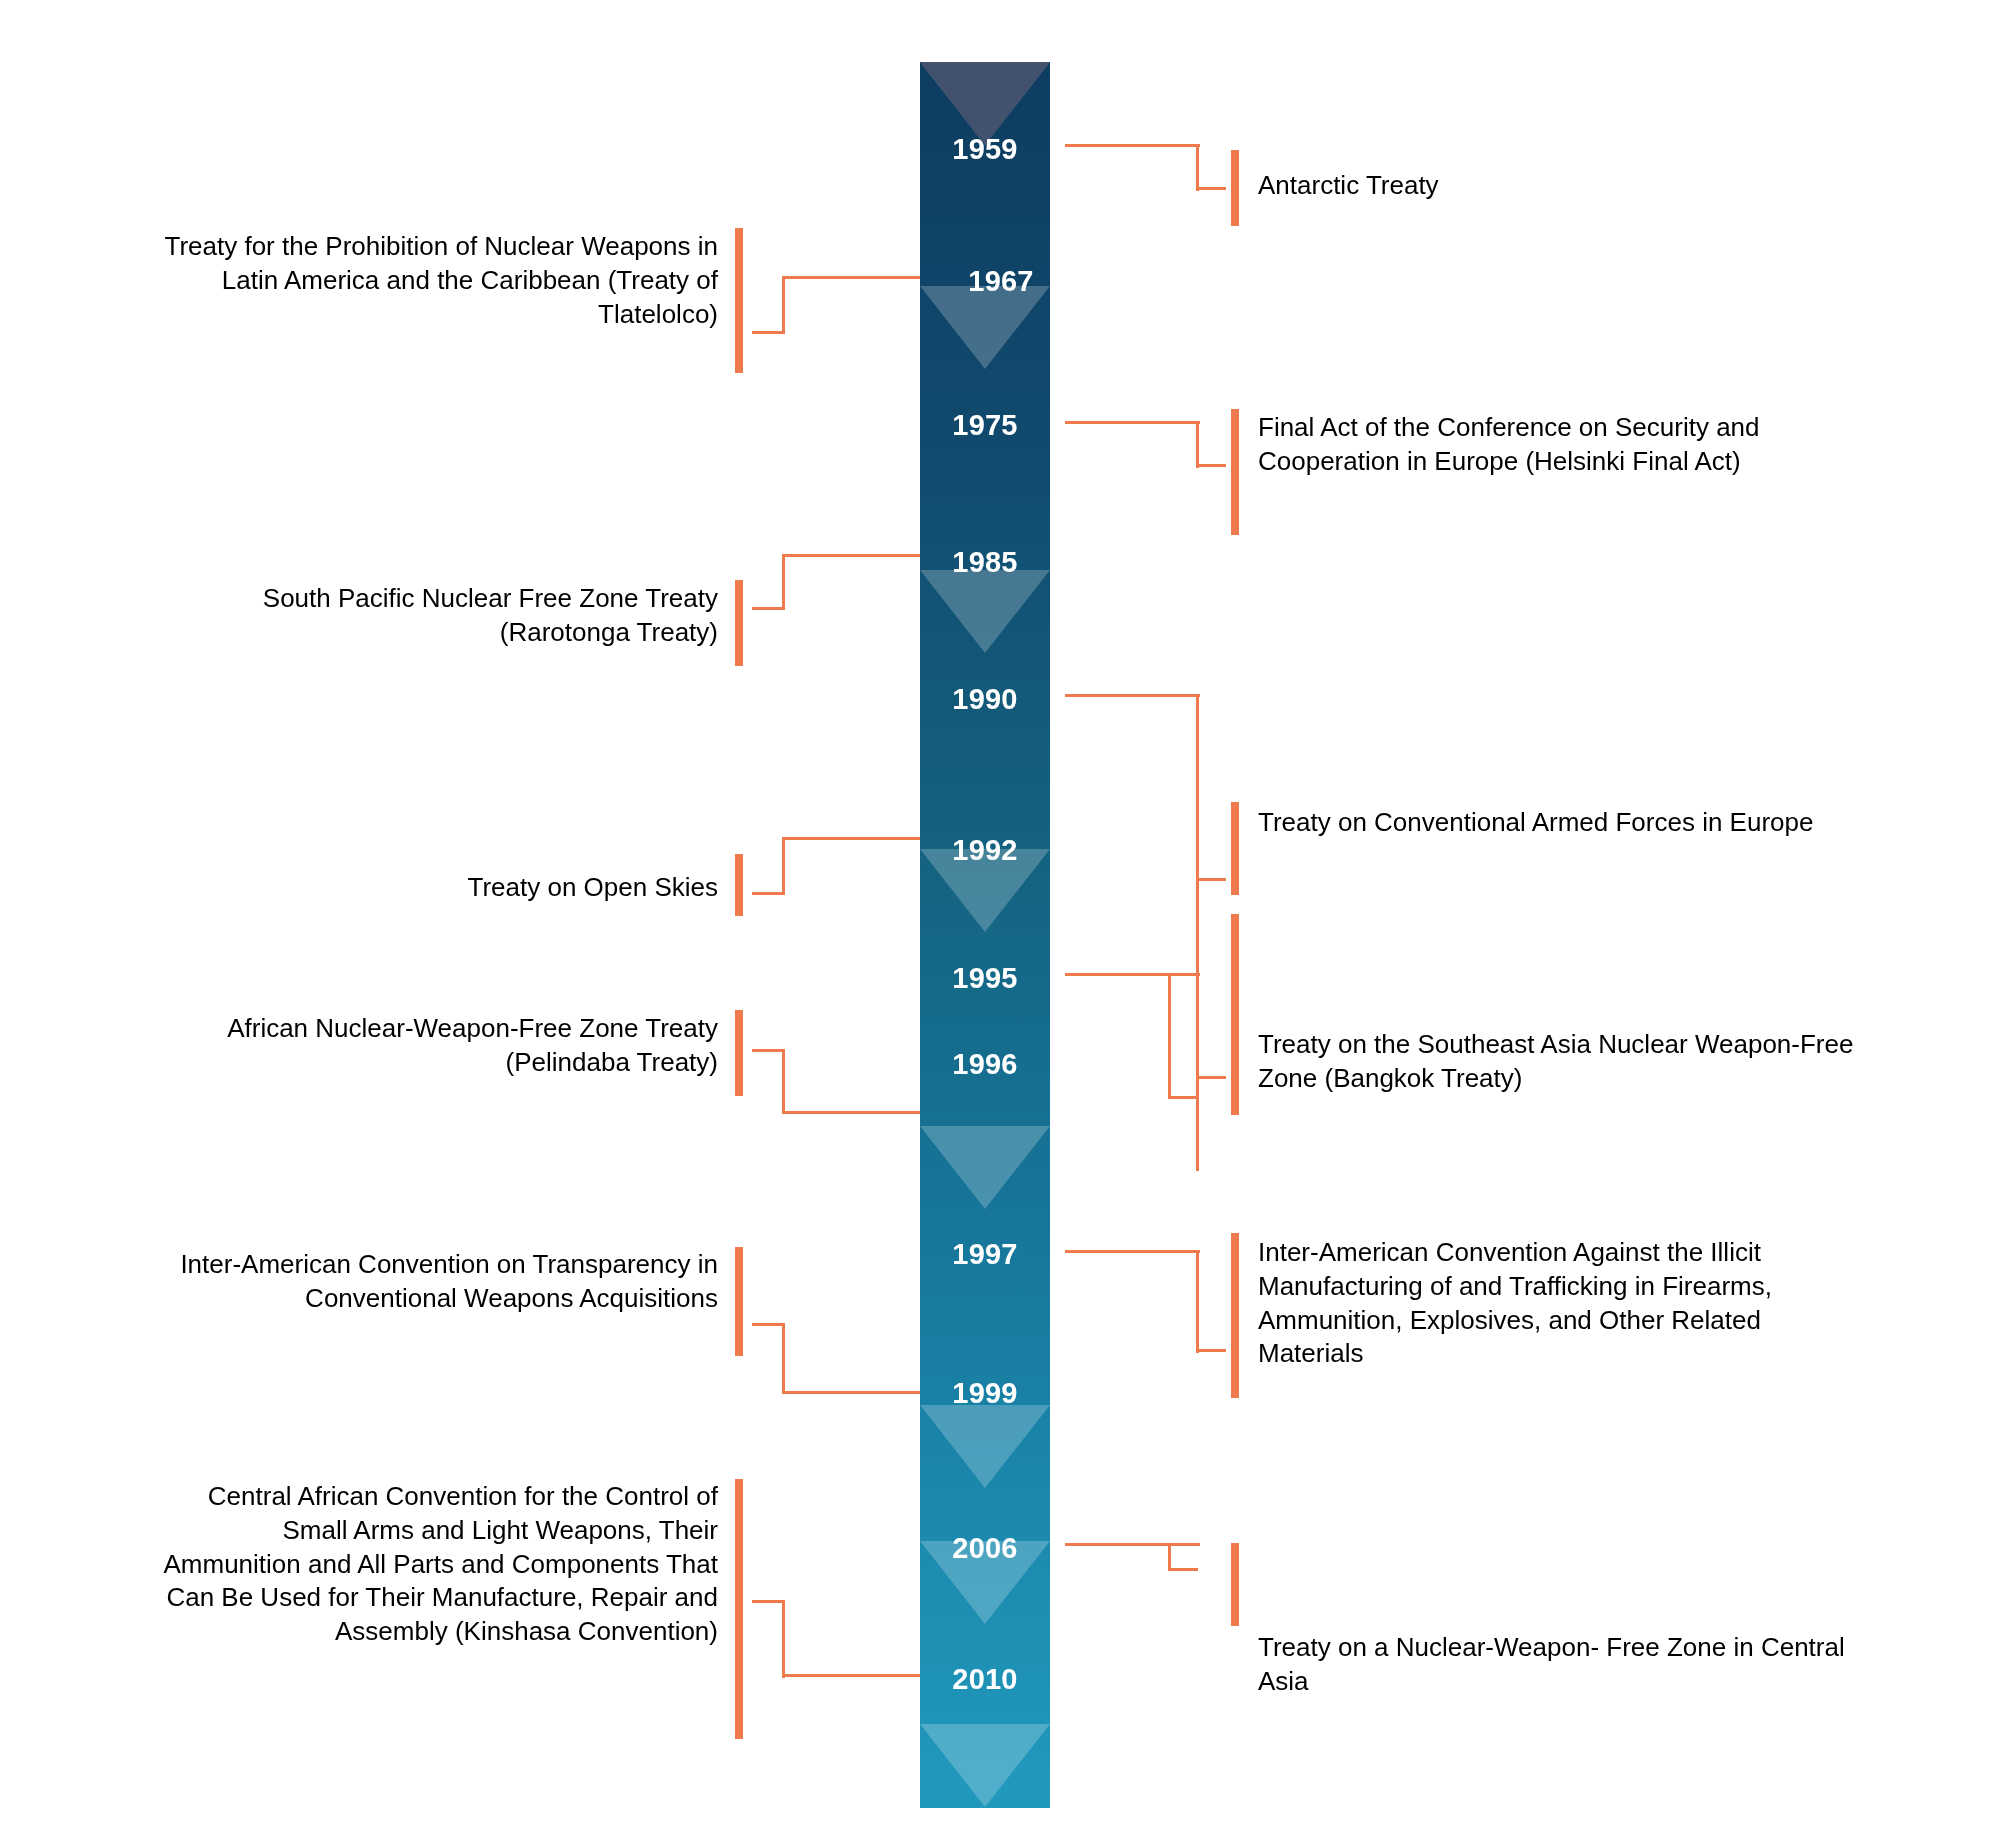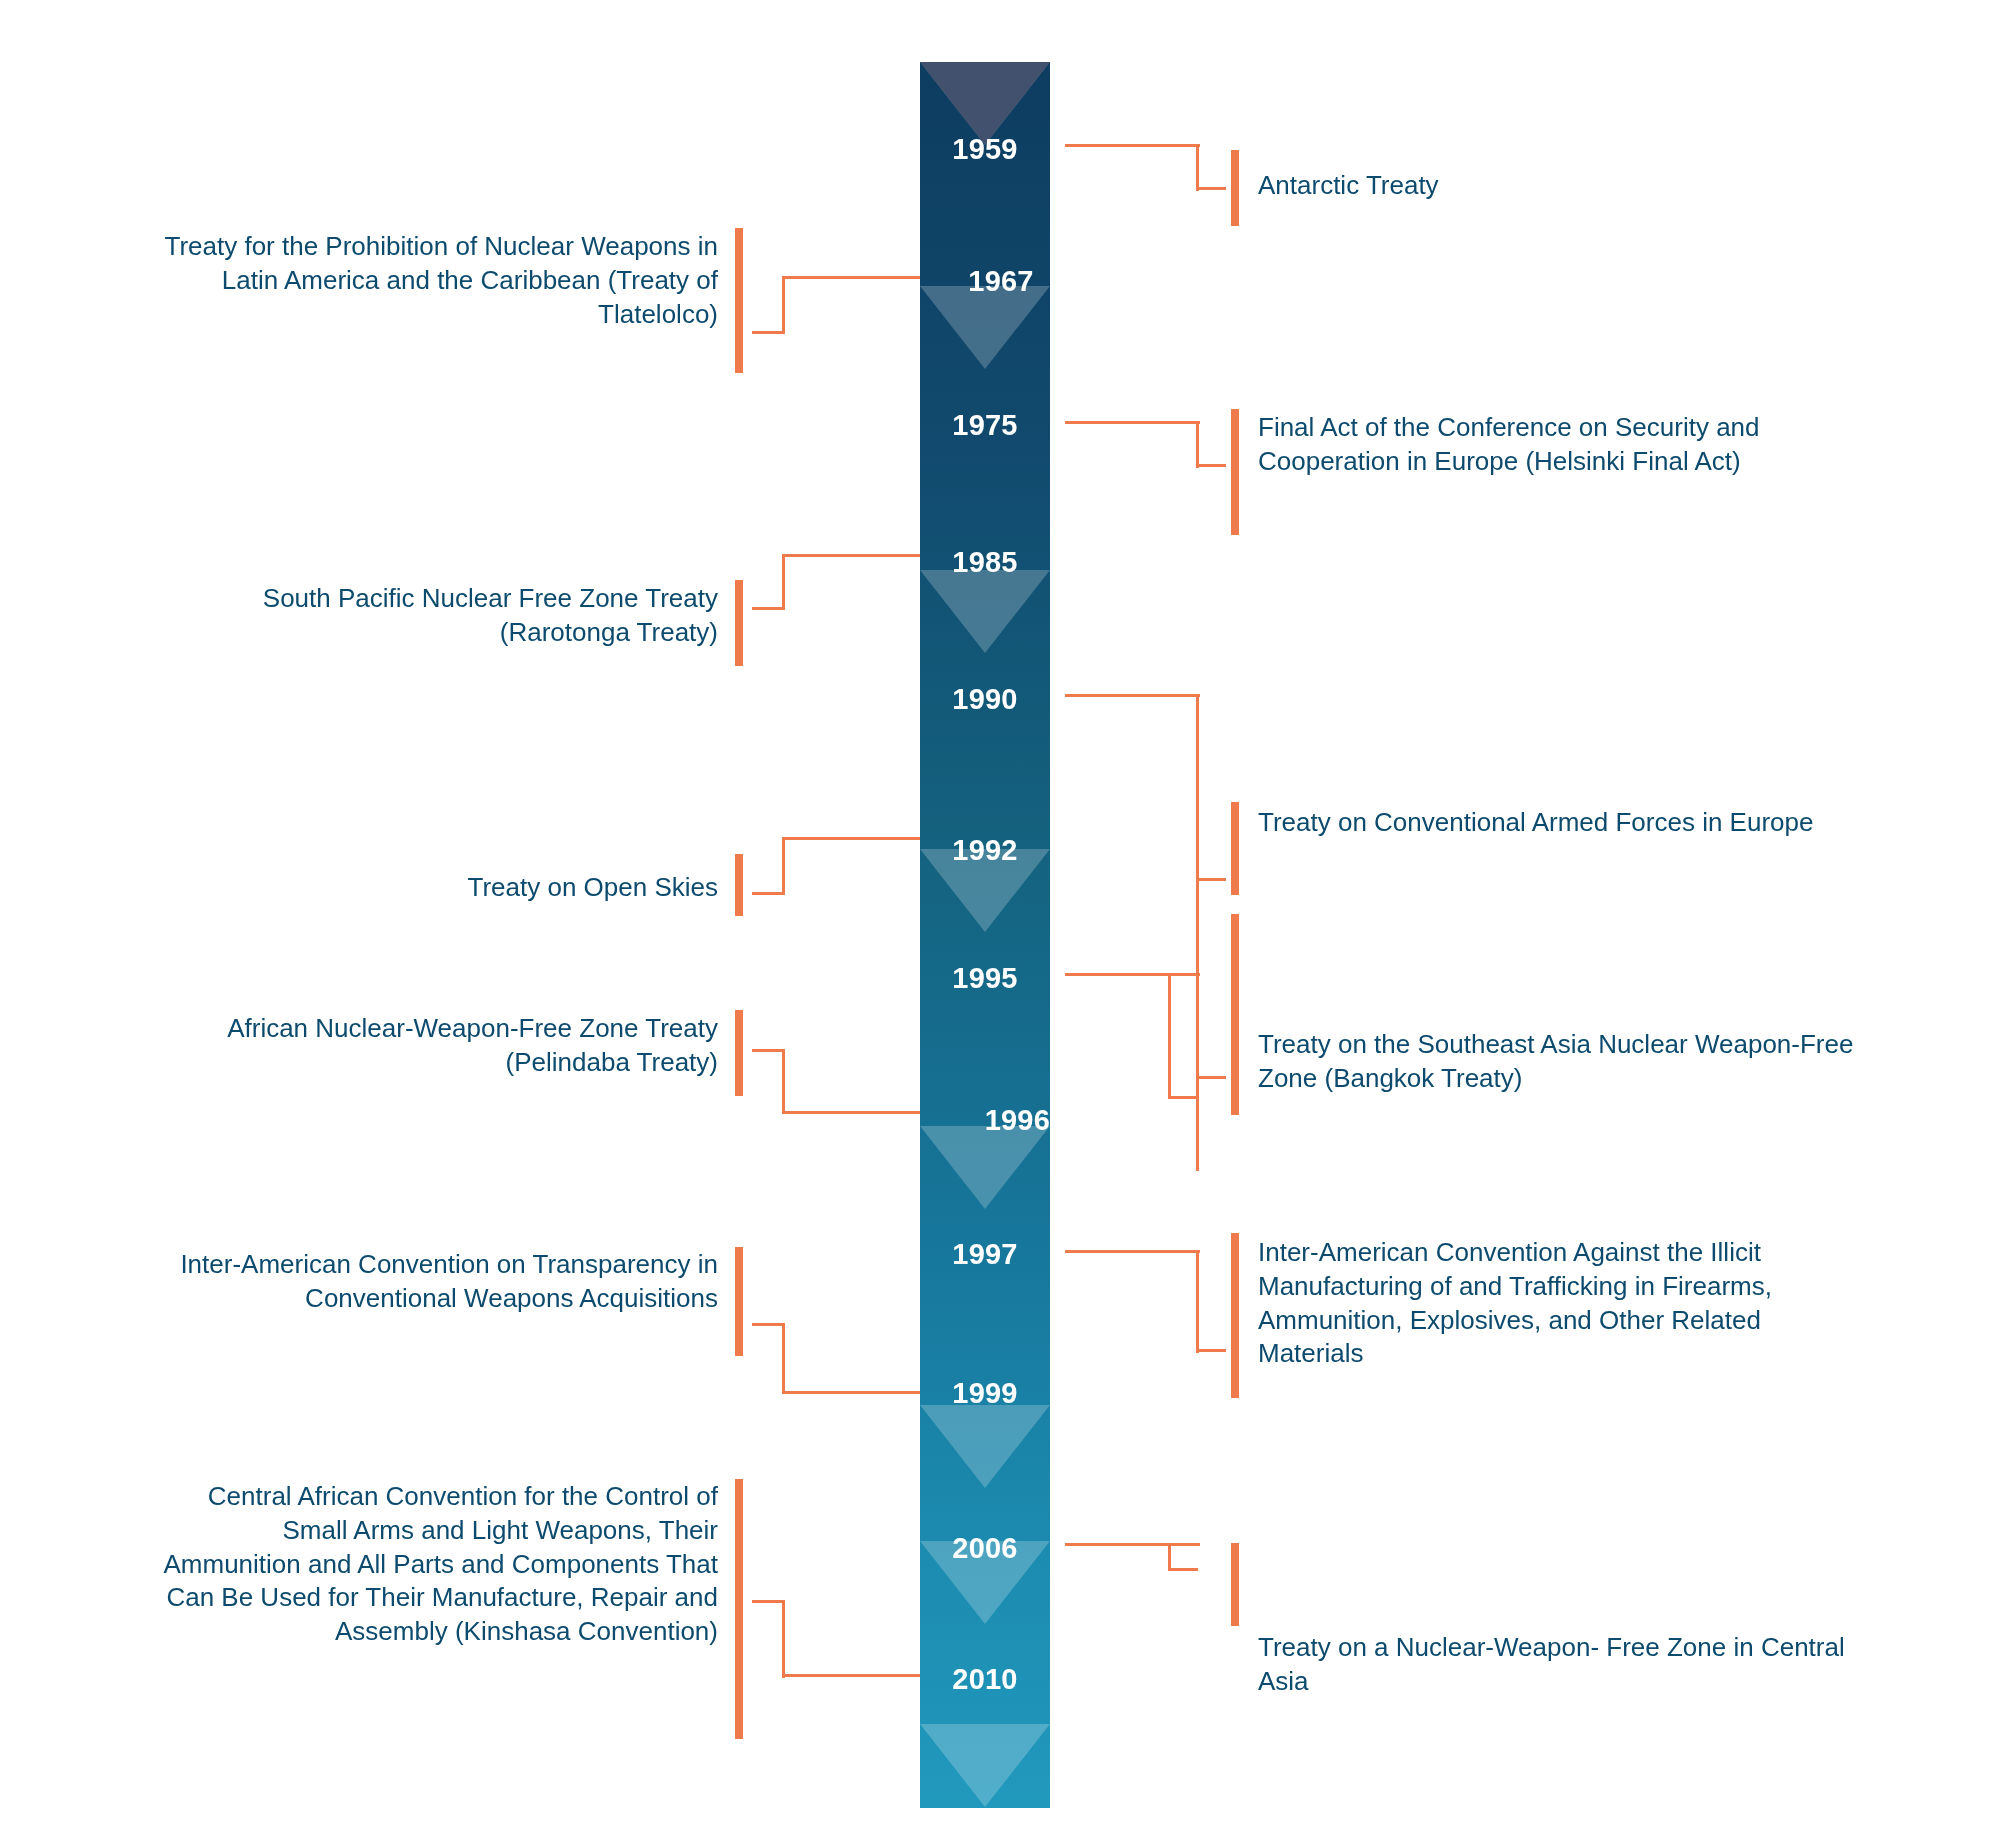--- a/index.html
+++ b/index.html
@@ -39,21 +39,21 @@
     font-weight:bold;
     font-size:29px;
     letter-spacing:0.2px;
     font-family:"Liberation Sans", sans-serif;
     line-height:1;
   }
 
   
   .label{
     position:absolute;
-    color:#0c4a6e;
+    color:#000000;
     font-size:26px;
     line-height:1.30;
     font-family:"Liberation Sans", sans-serif;
     font-stretch:condensed;
     white-space:pre-line;
   }
   .label.left{ text-align:right; }
   .label.right{ text-align:left; }
 
   
@@ -104,21 +104,21 @@
     <div class="tri" style="border-top:83px solid #42526e;"></div>
   </div>
 
   <div class="year" style="top:135px;">1959</div>
   <div class="year" style="top:267px;margin-left:16px;">1967</div>
   <div class="year" style="top:411px;">1975</div>
   <div class="year" style="top:548px;">1985</div>
   <div class="year" style="top:685px;">1990</div>
   <div class="year" style="top:836px;">1992</div>
   <div class="year" style="top:964px;">1995</div>
-  <div class="year" style="top:1106px;text-align:right;">1996</div>
+  <div class="year" style="top:1050px;">1996</div>
   <div class="year" style="top:1240px;">1997</div>
   <div class="year" style="top:1379px;">1999</div>
   <div class="year" style="top:1534px;">2006</div>
   <div class="year" style="top:1665px;">2010</div>
 
   <div class="hline" style="left:1065px; top:144px; width:135px;"></div>
   <div class="vline" style="left:1196px; top:144px; height:47px;"></div>
   <div class="hline" style="left:1196px; top:187px; width:30px;"></div>
   <div class="bar" style="left:1231px; top:150px; height:76px;"></div>
   <div class="label right" style="left:1258px; top:169px; width:620px;">Antarctic Treaty</div>

